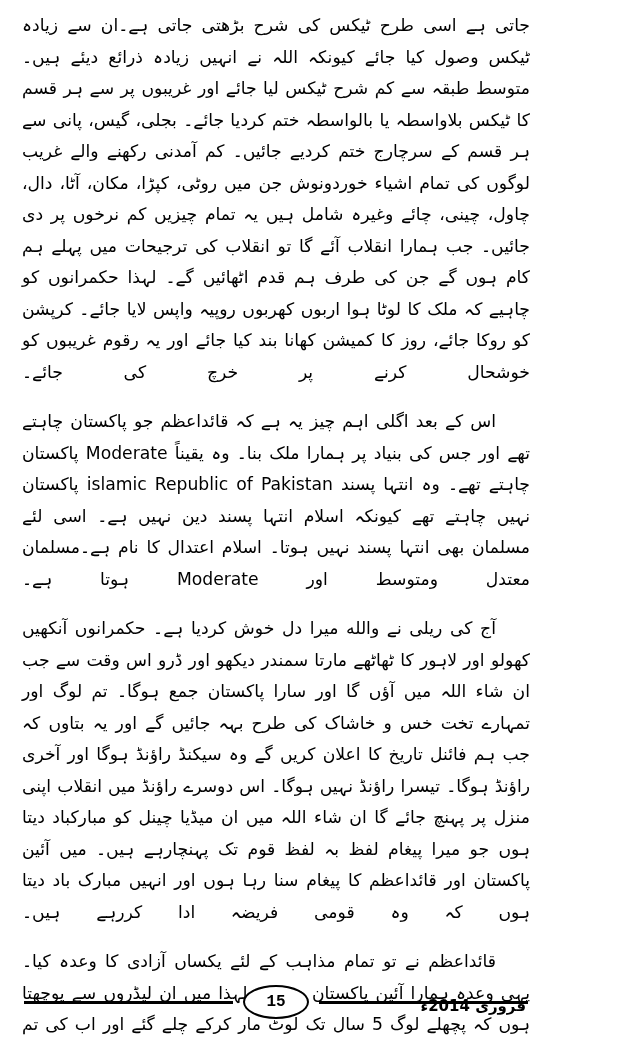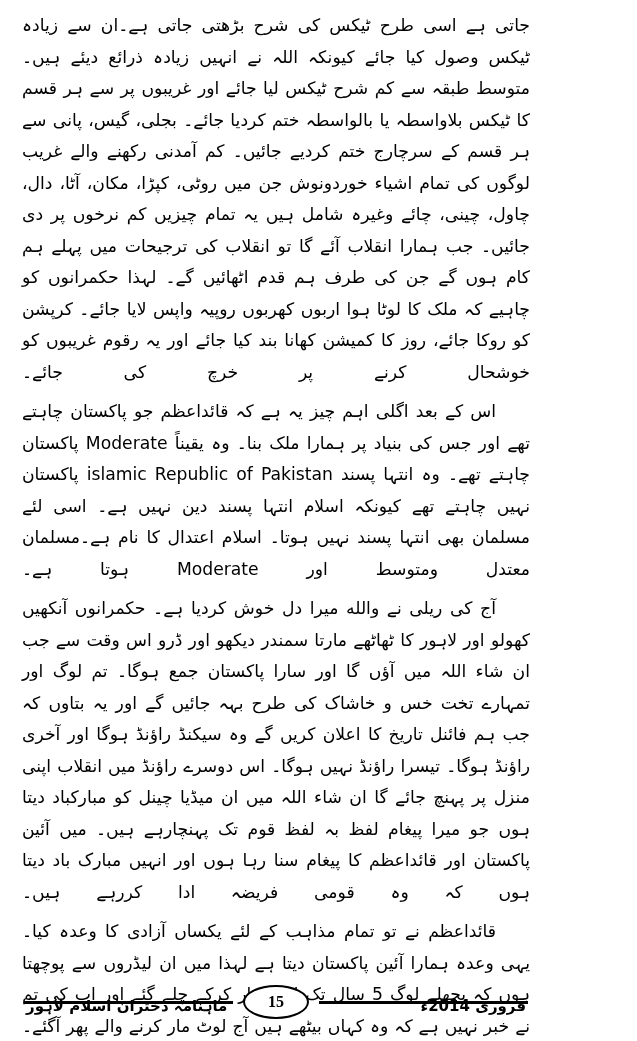--- a/index.html
+++ b/index.html
@@ -34,21 +34,21 @@
     font-size: 17.2px;
     line-height: 31.5px;
     margin: 0 0 0 0;
     letter-spacing: 0;
     word-spacing: 0.5px;
   }
   .para.indent {
     text-indent: 34px;
   }
   .para + .para {
-    margin-top: 8px;
+    margin-top: 18px;
   }
   .footer {
     position: absolute;
     left: 0;
     right: 0;
     bottom: 16px;
     height: 46px;
     display: flex;
     align-items: center;
     justify-content: center;
@@ -75,21 +75,21 @@
     position: relative;
     z-index: 2;
     width: 62px;
     height: 30px;
     border: 2.5px solid #000;
     border-radius: 50%;
     background: #fff;
     display: flex;
     align-items: center;
     justify-content: center;
-    font-family: Liberation Serif, serif;
+    font-family: Liberation Mono, monospace;
     font-size: 16px;
     font-weight: 700;
     line-height: 1;
   }
   .footer-left, .footer-right {
     position: absolute;
     bottom: 10px;
     font-size: 15px;
     font-weight: 700;
     direction: rtl;
@@ -115,17 +115,16 @@
     <p class="para indent">قائداعظم نے تو تمام مذاہب کے لئے یکساں آزادی کا وعدہ کیا۔ یہی وعدہ ہمارا آئین پاکستان دیتا ہے لہذا میں ان لیڈروں سے پوچھتا ہوں کہ پچھلے لوگ 5 سال تک لوٹ مار کرکے چلے گئے اور اب کی تم نے خبر نہیں ہے کہ وہ کہاں بیٹھے ہیں آج لوٹ مار کرنے والے پھر آگئے۔ وہ کہاں گیا پاکستان کا امن؟ تم نے دہشت گردی کا کیا علاج کیا؟ فرقہ واریت کا کیا علاج کیا؟ فرقہ واریت کی آگ میں لوگ جل رہے ہیں۔ پورا ملک دہشت گردی میں مبتلا ہے۔ تم نے مذاکرات کی بات کی تھی، کہاں گئے مذاکرات؟ اپنے ملک کو دہشت گردی کی آماجگاہ بناکھا ہے اور پوری دنیا میں پاکستان کو بدنام کررکھا ہے؟ تمہارے اندر ایسے لوگ ہیں کہ جو براہ راست دہشت گردی کو فروغ دینے کے ذمہ دار ہیں۔ یہ دہشت گردی کا خاتمہ نہیں کرسکتے۔ جب ہمارا انقلاب آئے گا امن انقلاب ان شاء اللہ تعالیٰ تو ایک سال میں پاکستان کی سرزمین دہشت گردی سے پاک ہوجائے گی۔ ہر</p>
   </div>
 
   <div class="footer">
     <div class="footer-rule-wrap">
       <div class="rule-left"></div>
       <div class="rule-gap"></div>
       <div class="rule-right"></div>
     </div>
     <div class="page-num-oval">15</div>
-    <div class="footer-left">ماہنامہ دختران اسلام لاہور</div>
     <div class="footer-right">فروری 2014ء</div>
   </div>
 
 </div>
 
 </body></html>

